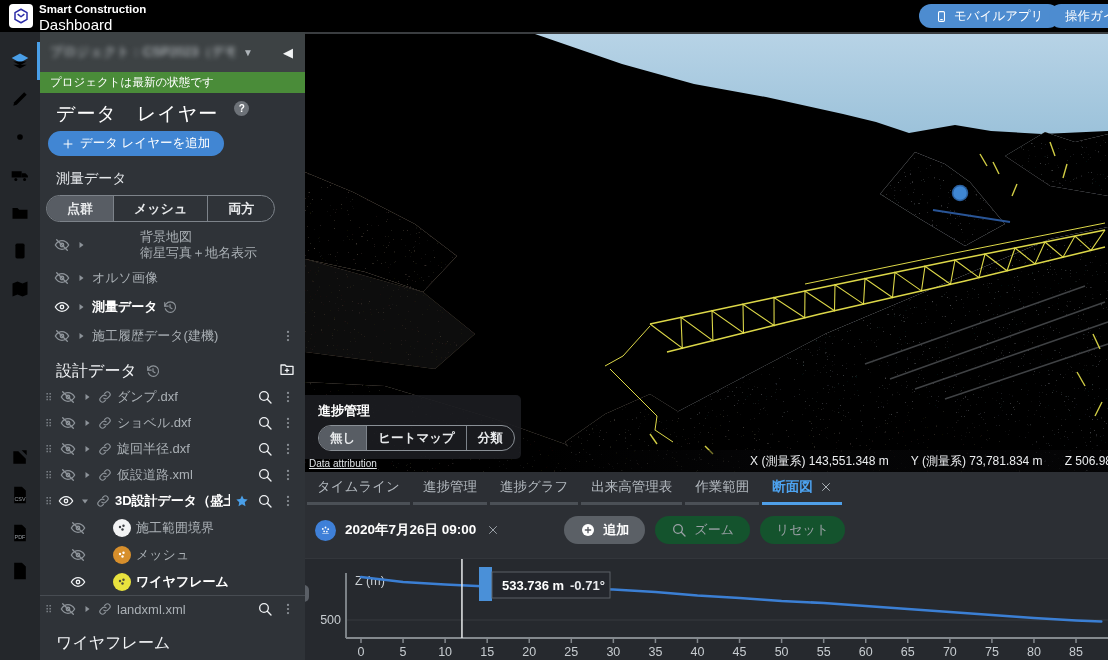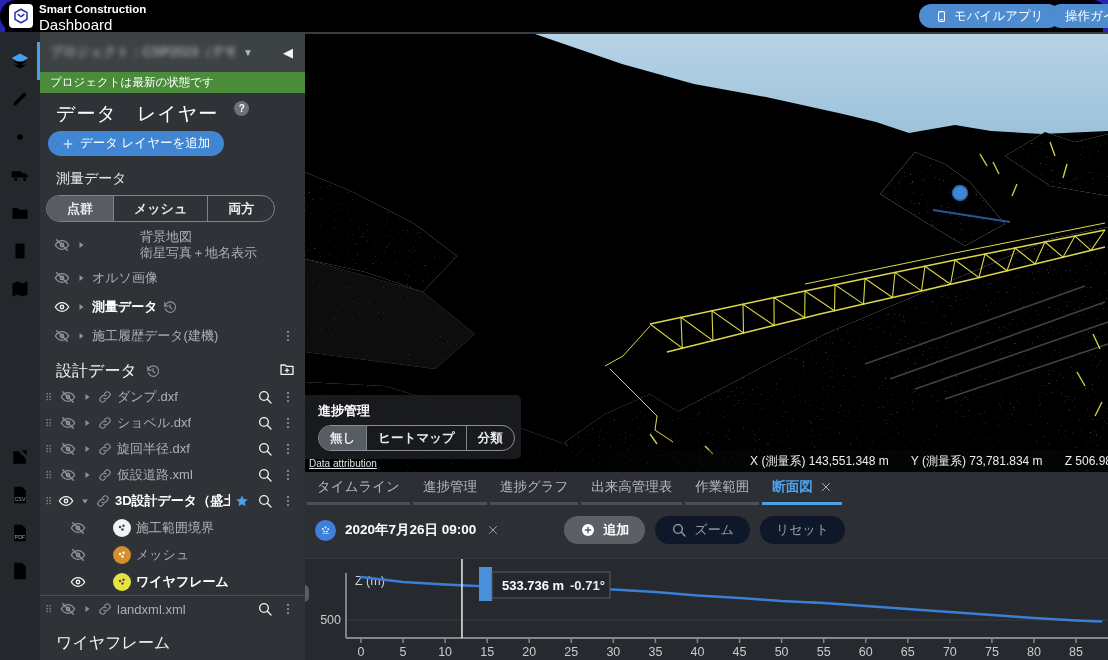--- a/index.html
+++ b/index.html
@@ -1,21 +1,21 @@
 <!DOCTYPE html>
 <html><head>
 <meta charset="utf-8">
 <style>
   html,body{margin:0;padding:0;background:#000;}
   *{box-sizing:border-box;}
   body{font-family:"Liberation Sans","DejaVu Sans",sans-serif;}
   .frame{position:relative;width:1108px;height:660px;background:#000;overflow:hidden;
          box-shadow:inset 0 0 0 5px #2823b2;}
   
-  .header{position:absolute;left:0;top:0;width:1108px;height:32px;background:#000;z-index:30;border-radius:16px;}
+  .header{position:absolute;left:0;top:0;width:1108px;height:32px;background:#000;z-index:30;}
   .logo{position:absolute;left:9px;top:4px;width:24px;height:24px;background:#fff;border-radius:4px;
         display:flex;align-items:center;justify-content:center;}
   .logo svg{width:18px;height:18px;stroke:#2b2ba8;fill:none;stroke-width:2;stroke-linejoin:round;}
   .brand{position:absolute;left:39px;top:2px;color:#fff;line-height:1.25;}
   .brand .l1{font-size:11.5px;font-weight:bold;}
   .brand .l2{font-size:15px;font-weight:normal;}
   .hbtn{position:absolute;top:4px;height:24px;border-radius:13px;background:#4d8cd0;color:#fff;
         font-size:12.5px;display:flex;align-items:center;gap:6px;padding:0 16px;border:none;white-space:nowrap;}
   .hbtn .icon{width:13px;height:13px;color:#fff;}
   
@@ -85,21 +85,21 @@
        border-bottom:3px solid #4b5056;}
   .tab.active{color:#4da3f0;font-weight:bold;border-bottom-color:#4f9fe8;}
   .tab .x{color:#aab0b5;font-weight:normal;}
   .toolbar{display:flex;align-items:center;height:50px;padding-left:10px;gap:10px;}
   .chip{display:flex;align-items:center;gap:9px;color:#fff;font-size:13.5px;font-weight:bold;}
   .chip .cicon{width:21px;height:21px;border-radius:50%;background:#3f80d8;display:flex;align-items:center;justify-content:center;}
   .chip .cicon svg{width:13px;height:13px;}
   .chip .x{color:#9aa0a6;font-weight:normal;margin-left:2px;}
   .pbtn{height:28px;border:none;border-radius:15px;display:flex;align-items:center;gap:7px;font-size:13px;padding:0 16px;}
   .pbtn.light{background:#5b6066;color:#fff;font-weight:bold;margin-left:55px;}
-  .pbtn.dark{background:#0f172a;color:#9aa0a5;}
+  .pbtn.dark{background:#14532d;color:#9aa0a5;}
   .chart-wrap{position:absolute;left:0;top:86px;width:803px;height:102px;background:#26292e;border-top:1px solid #33363b;}
   .edge-pill{position:absolute;left:-5px;top:113px;width:9px;height:17px;background:#5a5f66;border-radius:0 5px 5px 0;}
   text{font-family:"Liberation Sans","DejaVu Sans",sans-serif;}
 </style>
 </head>
 <body>
 
 <div class="frame">
 
   <div class="header">

